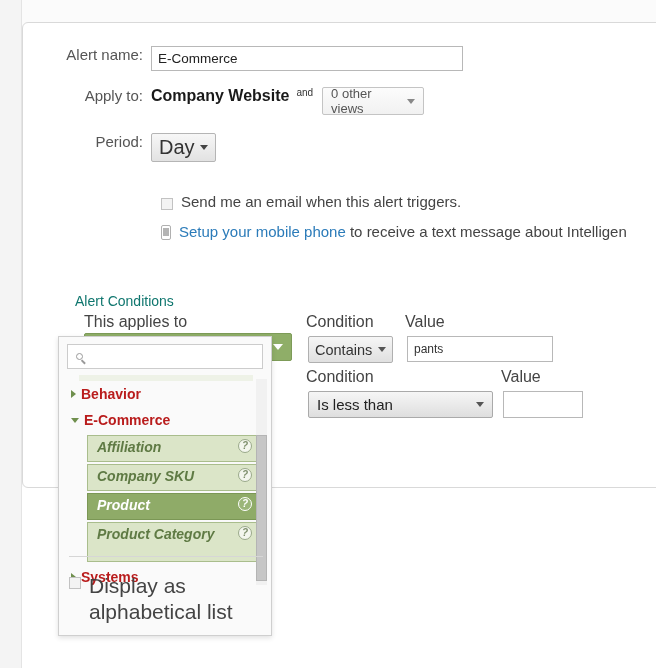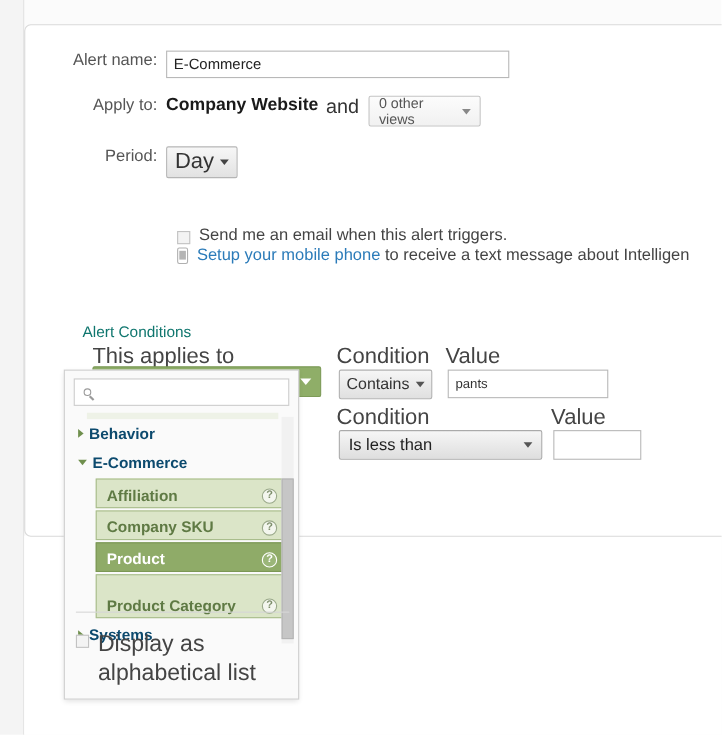--- a/index.html
+++ b/index.html
@@ -69,21 +69,21 @@
   }
   #alert-name-input { width: 312px; margin-left: 8px; }
 
   .apply-strong {
     font-size: 16px;
     font-weight: bold;
     color: #1a1a1a;
     margin-left: 8px;
   }
   .apply-and {
-    font-size: 18px;
+    font-size: 10px;
     color: #333;
     margin-left: 7px;
   }
 
   .btn-select {
     display: inline-flex;
     align-items: center;
     justify-content: space-between;
     background: linear-gradient(#fcfcfc, #f1f1f1);
     border: 1px solid #c4c4c4;
@@ -117,21 +117,21 @@
 
   
   .cb-row {
     position: absolute;
     left: 138px;
     display: flex;
     align-items: flex-start;
     font-size: 15px;
     color: #444;
   }
-  .row-email { top: 182px; align-items: flex-end; }
+  .row-email { top: 170px; align-items: flex-end; }
   .row-phone { top: 200px; white-space: nowrap; }
 
   .checkbox {
     width: 12px; height: 12px;
     border: 1px solid #c2c2c2;
     background: #f3f3f3;
     margin-right: 8px;
     margin-top: 4px;
     flex: 0 0 auto;
     cursor: pointer;
@@ -163,21 +163,21 @@
   
   .section-title {
     position: absolute;
     left: 52px; top: 270px;
     font-size: 14px;
     font-weight: normal;
     color: #0f766e;
   }
   .col-head {
     position: absolute;
-    font-size: 20px;
+    font-size: 16px;
     color: #444;
   }
   .ch-applies { left: 61px; top: 290px; }
   .ch-cond1   { left: 283px; top: 290px; }
   .ch-val1    { left: 382px; top: 290px; }
   .ch-cond2   { left: 283px; top: 345px; }
   .ch-val2    { left: 478px; top: 345px; }
 
   
   #metric-select {
@@ -322,21 +322,21 @@
     overflow: hidden;
   }
   .dd-ghost {
     height: 6px;
     margin: 0 20px;
     background: #eef2e7;
   }
   .dd-group {
     font-size: 14px;
     font-weight: bold;
-    color: #0c4a6e;
+    color: #b91c1c;
     padding: 5px 0 5px 12px;
     cursor: pointer;
     display: flex;
     align-items: center;
   }
   .tri-right {
     width: 0; height: 0;
     border-top: 4px solid transparent;
     border-bottom: 4px solid transparent;
     border-left: 5px solid #6f8f4d;
@@ -351,24 +351,25 @@
   }
   .dd-item {
     margin: 2px 14px 2px 28px;
     min-height: 27px;
     background: #dbe5c8;
     border: 1px solid #a9bd8c;
     color: #5f7a44;
     font-size: 14px;
     font-weight: bold;
     display: flex;
-    align-items: flex-end;
+    align-items: flex-start;
     padding: 3px 6px 3px 9px;
     cursor: pointer;
     line-height: 1.15;
+    font-style: italic;
   }
   .dd-item.selected {
     background: #8fab68;
     border-color: #7b9755;
     color: #ffffff;
   }
   .dd-item .ititle { flex: 1; padding-right: 6px; }
   .help-icon {
     width: 14px; height: 14px;
     border-radius: 50%;

